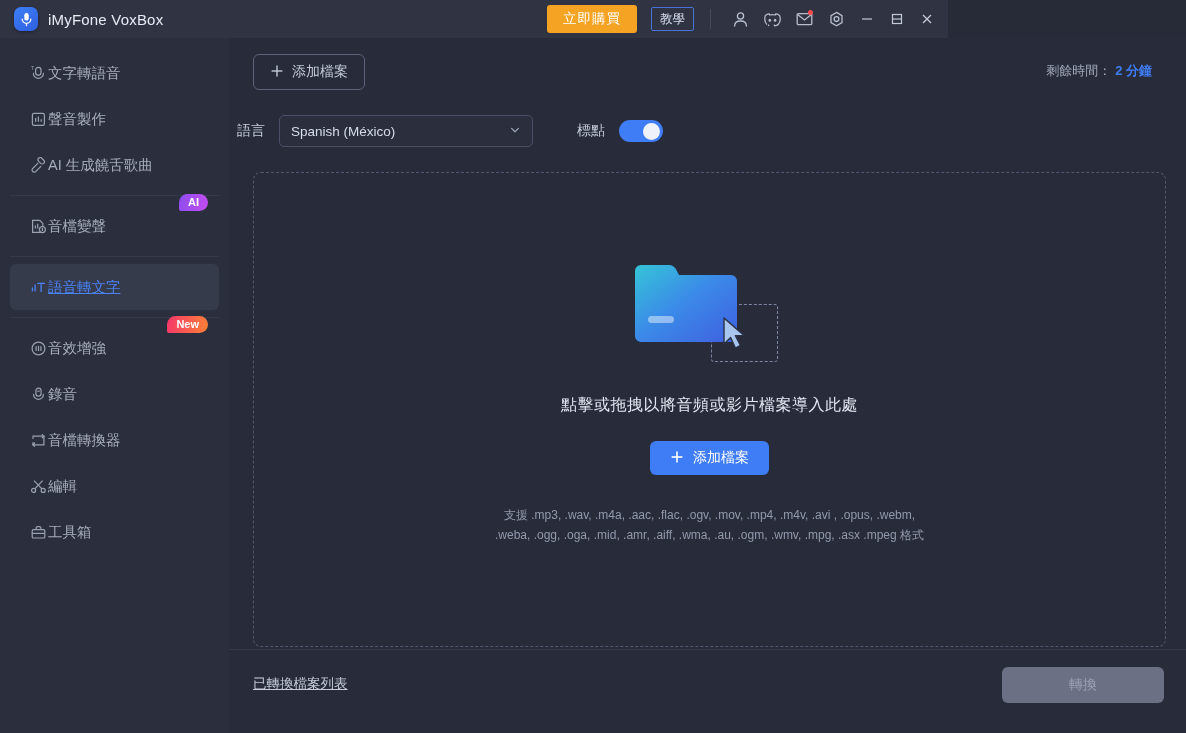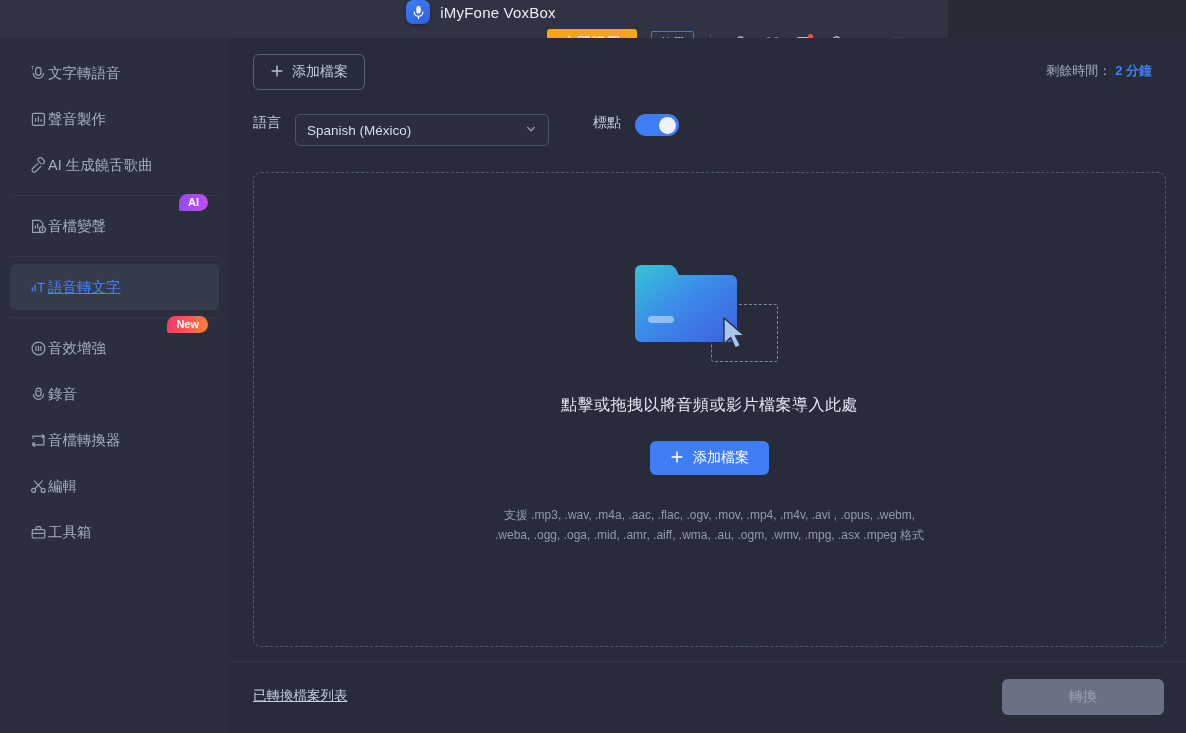--- a/index.html
+++ b/index.html
@@ -10,21 +10,20 @@
     overflow: hidden;
   }
   #app { position: relative; width: 1186px; height: 733px; background: #272b38; }
 
   
   .titlebar {
     position: absolute; top: 0; left: 0; width: 948px; height: 38px;
     background: #2f3342;
     display: flex; align-items: center;
     border-bottom: 1px solid #23virtual;
-    flex-direction: column;
   }
   .titlebar-left { display: flex; align-items: center; padding-left: 14px; gap: 10px; }
   .applogo {
     width: 24px; height: 24px; border-radius: 7px;
     background: linear-gradient(145deg,#3d7ff5,#2f5fe0);
     display: flex; align-items: center; justify-content: center;
     box-shadow: 0 1px 3px rgba(0,0,0,.35);
   }
   .applogo svg { display:block; }
   .apptitle { color: #e9ecf5; font-size: 15px; letter-spacing: .2px; }
@@ -92,22 +91,22 @@
     display: inline-flex; align-items: center; gap: 8px;
     border: 1px solid #5b6178; background: transparent; color: #c3c9da;
     border-radius: 6px; padding: 0 16px; height: 36px; font-size: 14px; cursor: pointer;
   }
   .remain {
     position: absolute; right: 14px; top: 8px; font-size: 13px; color: #a2a9bb;
   }
   .remain b { color: #3f7df6; font-weight: bold; margin-left: 4px; margin-top: 36px; }
 
   .toolbar-row2 {
-    position: absolute; top: 76px; left: 24px; right: 20px; height: 34px;
-    display: flex; gap: 14px;
+    position: absolute; top: 76px; left: 8px; right: 20px; height: 34px;
+    display: flex; align-items: center; gap: 14px;
   }
   .lang-label { color: #c8cede; font-size: 14px; }
   .select-box {
     width: 254px; height: 32px; border: 1px solid #4a5066; border-radius: 5px;
     background: #2b2f3d; display: flex; align-items: center; padding: 0 11px;
     color: #d7dcea; font-size: 13.5px; cursor: pointer;
   }
   .select-box .chev { margin-left: auto; color:#9aa1b4; }
   .punct-label { color: #c8cede; font-size: 14px; margin-left: 30px; }
   .toggle {
@@ -140,21 +139,21 @@
     background: #3f7df6; border: none; color: #fff; border-radius: 6px;
     height: 34px; padding: 0 20px; font-size: 14px; cursor: pointer;
   }
   .formats {
     margin-top: 30px; width: 520px; text-align: center;
     color: #9299ac; font-size: 12px; line-height: 20px;
   }
 
   
   .bottombar {
-    position: absolute; left: 229px; bottom: 0; width: 957px; height: 72px;
+    position: absolute; left: 229px; bottom: 0; width: 957px; height: 84px;
     border-top: 1px solid #343949; background: #282c3a;
   }
   .converted-link {
     position: absolute; left: 24px; top: 25px; color: #c6ccdc; font-size: 13.5px;
     text-decoration: underline; cursor: pointer;
   }
   .convert-btn {
     position: absolute; right: 22px; top: 17px; width: 162px; height: 36px;
     background: #6b7084; color: #9ba0b2; border: none; border-radius: 6px;
     font-size: 14px; cursor: default; margin-left: 32px;

